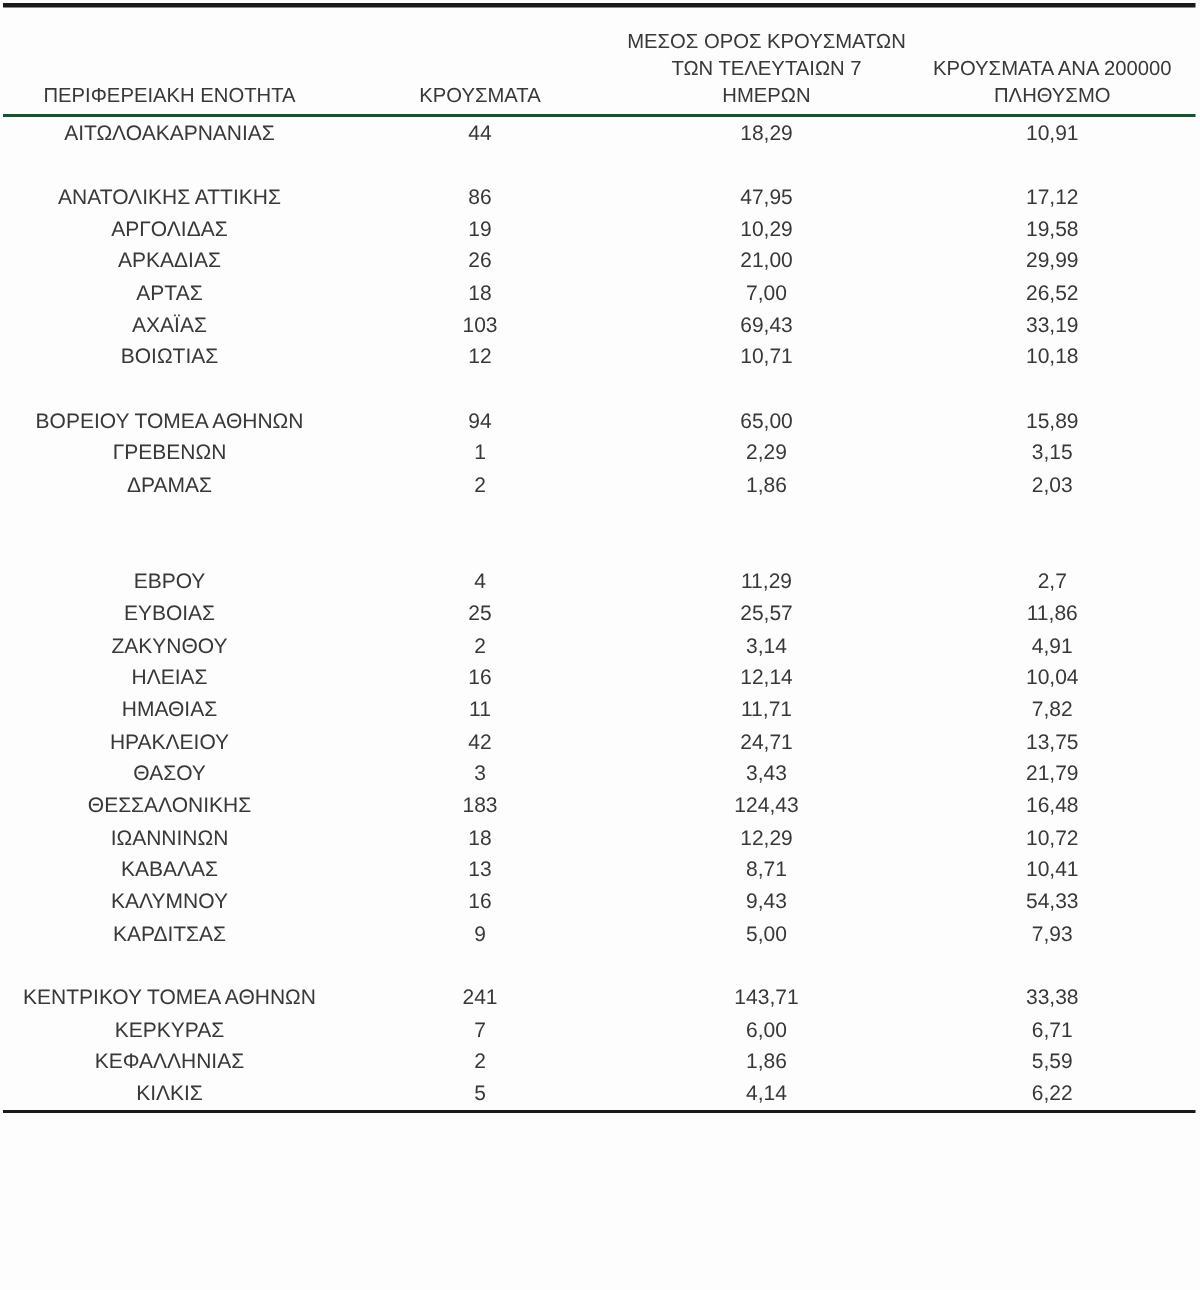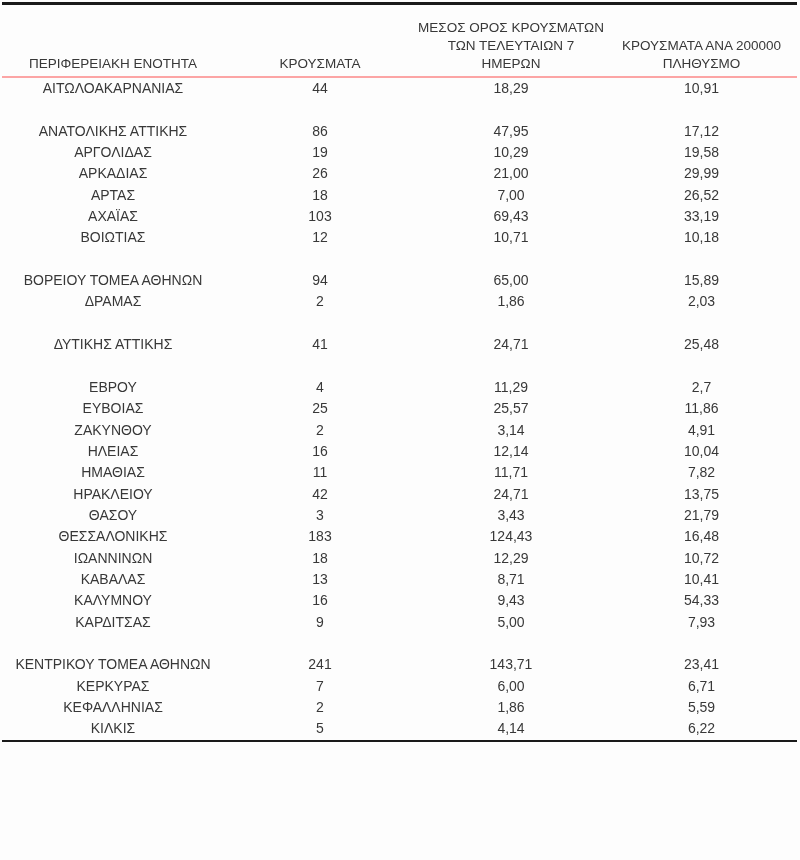--- a/index.html
+++ b/index.html
@@ -23,21 +23,21 @@
     margin: 2px 0 0 2px;
     border-top: 3px solid #1a1a1a;
     border-bottom: 2px solid #1a1a1a;
   }
   table.cases thead th {
     vertical-align: bottom;
     font-weight: normal;
     font-size: 13.5px;
     line-height: 18px;
     padding: 14px 0 3px 0;
-    border-bottom: 2px solid #fca5a5;
+    border-bottom: 2px solid #14532d;
     white-space: nowrap;
     text-align: center;
     color: #383838;
   }
   table.cases thead th .hline {
     display: block;
   }
   table.cases tbody td {
     height: 21.35px;
     line-height: 21.35px;
@@ -130,34 +130,34 @@
         <tr class="gap">
           <td colspan="4"></td>
         </tr>
         <tr>
     <td>ΒΟΡΕΙΟΥ ΤΟΜΕΑ ΑΘΗΝΩΝ</td>
     <td>94</td>
     <td>65,00</td>
     <td>15,89</td>
   </tr>
         <tr>
+    <td>ΓΡΕΒΕΝΩΝ</td>
+    <td>1</td>
+    <td>2,29</td>
+    <td>3,15</td>
+  </tr>
+        <tr>
     <td>ΔΡΑΜΑΣ</td>
     <td>2</td>
     <td>1,86</td>
     <td>2,03</td>
   </tr>
         <tr class="gap">
           <td colspan="4"></td>
         </tr>
-        <tr>
-    <td>ΔΥΤΙΚΗΣ ΑΤΤΙΚΗΣ</td>
-    <td>41</td>
-    <td>24,71</td>
-    <td>25,48</td>
-  </tr>
         <tr class="gap">
           <td colspan="4"></td>
         </tr>
         <tr>
     <td>ΕΒΡΟΥ</td>
     <td>4</td>
     <td>11,29</td>
     <td>2,7</td>
   </tr>
         <tr>
@@ -226,21 +226,21 @@
     <td>5,00</td>
     <td>7,93</td>
   </tr>
         <tr class="gap">
           <td colspan="4"></td>
         </tr>
         <tr>
     <td>ΚΕΝΤΡΙΚΟΥ ΤΟΜΕΑ ΑΘΗΝΩΝ</td>
     <td>241</td>
     <td>143,71</td>
-    <td>23,41</td>
+    <td>33,38</td>
   </tr>
         <tr>
     <td>ΚΕΡΚΥΡΑΣ</td>
     <td>7</td>
     <td>6,00</td>
     <td>6,71</td>
   </tr>
         <tr>
     <td>ΚΕΦΑΛΛΗΝΙΑΣ</td>
     <td>2</td>

